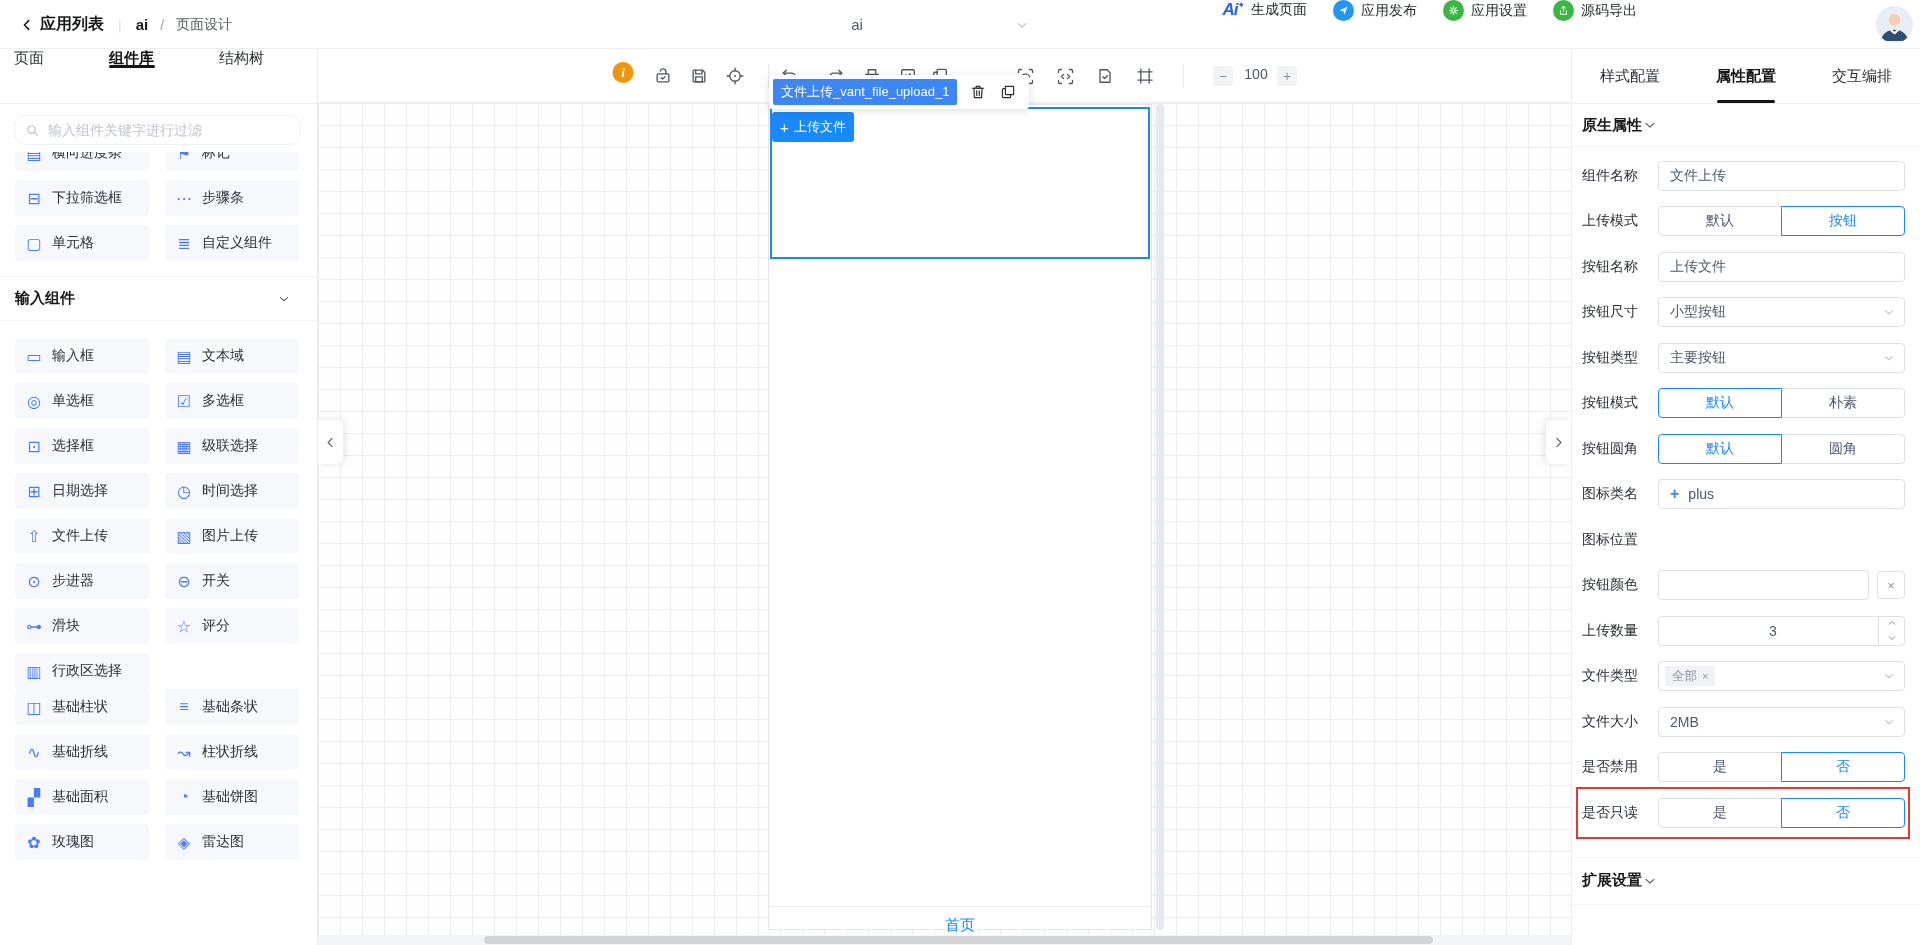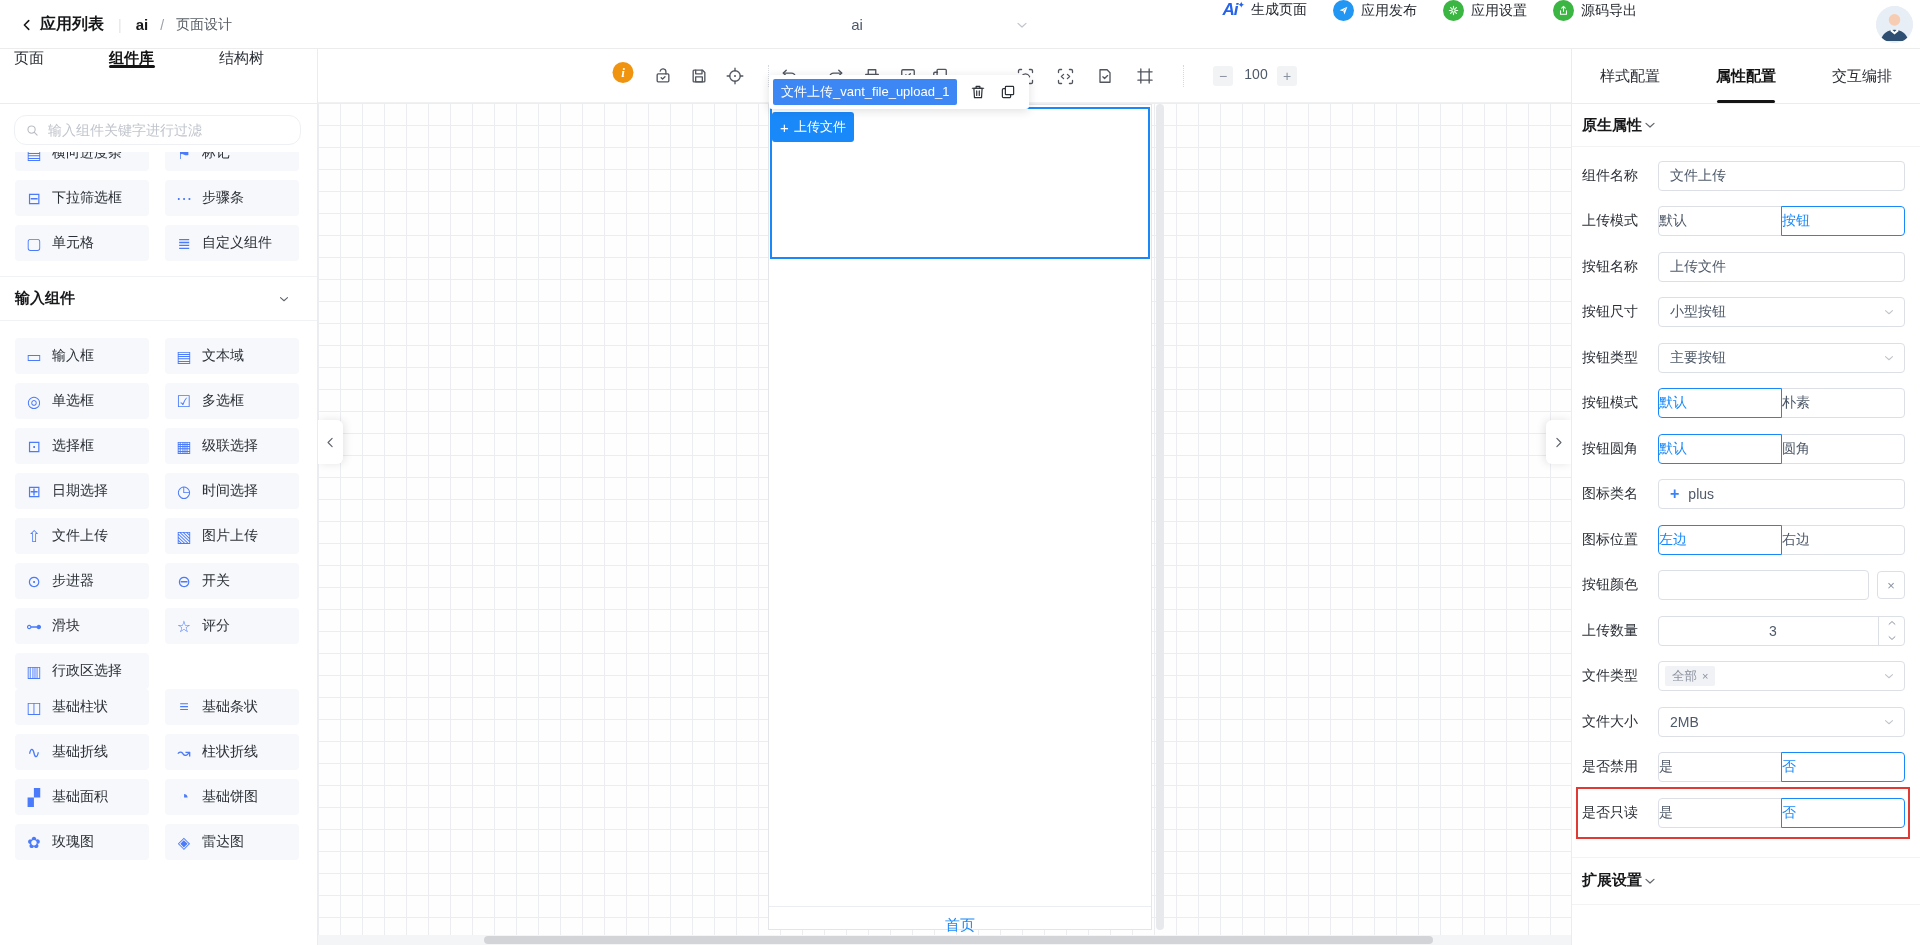--- a/index.html
+++ b/index.html
@@ -77,21 +77,21 @@
   .ptab.active::after{content:"";position:absolute;left:50%;transform:translateX(-50%);bottom:0;width:58px;height:3px;background:#141414;border-radius:2px;}
   .psec{height:43px;display:flex;align-items:center;padding:0 18px 0 10px;font-weight:bold;font-size:15px;color:#17181a;border-bottom:1px solid #f2f3f5;}
   .psec .chev{color:#5f646b;display:flex;cursor:pointer;}
   .fields{padding:6px 16px 0 10px;}
   .frow{height:45.5px;display:flex;align-items:center;position:relative;}
   .flabel{width:76px;flex:none;font-size:14px;color:#2b2f36;}
   .fctl{width:247px;flex:none;position:relative;}
   .inp{height:30px;border:1px solid #dcdfe6;border-radius:4px;background:#fff;display:flex;align-items:center;padding:0 11px;font-size:14px;color:#4e5969;width:100%;}
   .sel .chevr{position:absolute;right:9px;top:50%;transform:translateY(-50%);color:#c0c4cc;display:flex;}
   .seg{display:flex;width:100%;}
-  .seg .cell{flex:1;height:30px;border:1px solid #dcdfe6;background:#fff;display:flex;align-items:center;justify-content:flex-start;font-size:14px;color:#4e5969;cursor:pointer;}
+  .seg .cell{flex:1;height:30px;border:1px solid #dcdfe6;background:#fff;display:flex;align-items:center;justify-content:center;font-size:14px;color:#4e5969;cursor:pointer;}
   .seg .cell:first-child{border-radius:4px 0 0 4px;}
   .seg .cell:last-child{border-radius:0 4px 4px 0;margin-left:-1px;}
   .seg .cell.on{border-color:#1989fa;color:#1989fa;z-index:1;position:relative;}
   .iconinp .plus{color:#3b82f6;font-size:16px;font-weight:bold;margin-right:9px;line-height:1;}
   .colorwrap{display:flex;gap:8px;width:100%;align-items:center;}
   .colorwrap .inp{flex:1;width:auto;}
   .clearbtn{width:28px;height:28px;flex:none;border:1px solid #dcdfe6;border-radius:4px;background:#fff;display:flex;align-items:center;justify-content:center;color:#8a919f;font-size:13px;cursor:pointer;}
   .num .inp{justify-content:center;padding-right:28px;}
   .spin{position:absolute;right:0;top:0;bottom:0;width:27px;border-left:1px solid #dcdfe6;display:flex;flex-direction:column;}
   .spin .sbtn{flex:1;display:flex;align-items:center;justify-content:center;color:#8a919f;cursor:pointer;}
@@ -567,30 +567,20 @@
           <div class="flabel"><span>图标类名</span></div>
           <div class="fctl iconinp">
             <div class="inp">
               <span class="plus">+</span>
               <span>plus</span>
             </div>
           </div>
         </div>
         <div class="frow">
           <div class="flabel"><span>图标位置</span></div>
-          <div class="fctl">
-            <div class="seg">
-              <span class="cell on">
-                <span>左边</span>
-              </span>
-              <span class="cell">
-                <span>右边</span>
-              </span>
-            </div>
-          </div>
         </div>
         <div class="frow">
           <div class="flabel"><span>按钮颜色</span></div>
           <div class="fctl">
             <div class="colorwrap">
               <div class="inp">
                 <span></span>
               </div>
               <span class="clearbtn">
                 <span>×</span>

